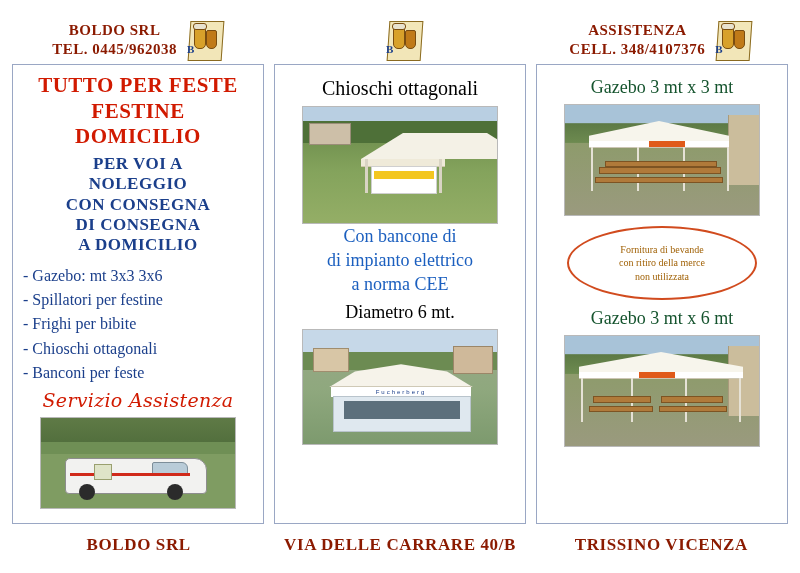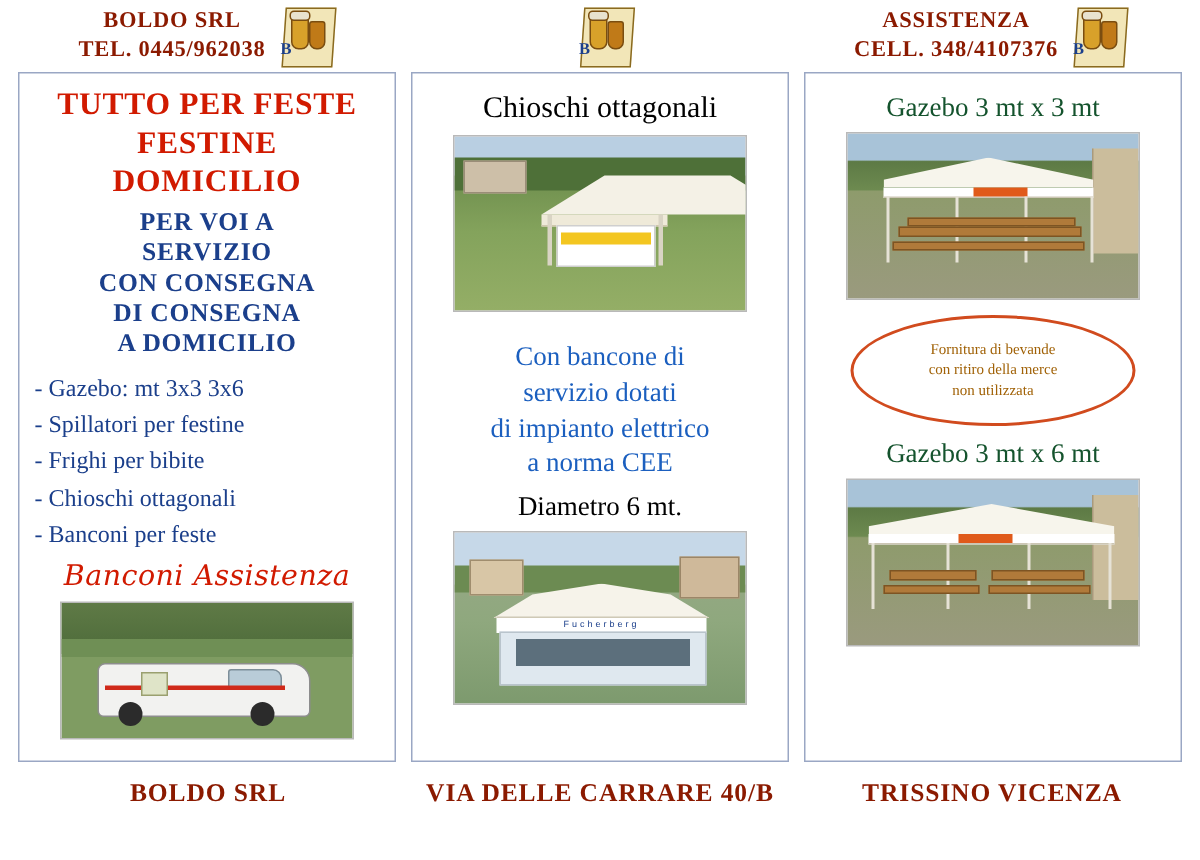--- a/index.html
+++ b/index.html
@@ -11,21 +11,21 @@
     height: 573px;
     background: #ffffff;
     font-family: "Liberation Serif", serif;
     overflow: hidden;
   }
   .page {
     position: relative;
     width: 800px;
     height: 573px;
     box-sizing: border-box;
-    padding: 0 8px;
+    padding: 16px 8px;
     border-radius: 18px;
   }
 
   
   .header-row {
     display: flex;
     height: 48px;
   }
   .hdr-col {
     flex: 1 1 33.33%;
@@ -207,21 +207,21 @@
     color: #000000;
     font-size: 20px;
     text-align: center;
     margin: 6px 0 6px;
   }
   .p2-blue {
     color: #1b5fbf;
     font-size: 18px;
     text-align: center;
     line-height: 1.32;
-    margin: 18px 0 2px;
+    margin: 1px 0 2px;
   }
   .p2-diam {
     color: #000000;
     font-size: 18px;
     text-align: center;
     margin: 6px 0 6px;
   }
 
   .kiosk-photo {
     width: 196px; height: 118px;
@@ -425,33 +425,33 @@
   <div class="panels">
 
     <div class="panel">
       <div class="p1-title">
         <div>TUTTO PER FESTE</div>
         <div>FESTINE</div>
         <div>DOMICILIO</div>
       </div>
       <div class="p1-sub">
         <div>PER VOI A</div>
-        <div>SERVIZIO</div>
+        <div>NOLEGGIO</div>
         <div>CON CONSEGNA</div>
         <div>DI CONSEGNA</div>
         <div>A DOMICILIO</div>
       </div>
       <div class="p1-list">
         <div>- Gazebo: mt 3x3  3x6</div>
         <div>- Spillatori per festine</div>
         <div>- Frighi per bibite</div>
         <div>- Chioschi ottagonali</div>
         <div>- Banconi per feste</div>
       </div>
-      <div class="p1-script">Banconi Assistenza</div>
+      <div class="p1-script">Servizio Assistenza</div>
 
       <div class="photo van-photo">
         <div class="treeline"></div>
         <div class="tree2"></div>
         <div class="van-body">
           <div class="win"></div>
           <div class="stripe"></div>
           <div class="logo-sq"></div>
         </div>
         <div class="wheel w1"></div>
@@ -469,21 +469,20 @@
         <div class="tent-skirt"></div>
         <div class="post" style="left:62px;"></div>
         <div class="post" style="left:136px;"></div>
         <div class="counter">
           <div class="band"></div>
         </div>
       </div>
 
       <div class="p2-blue">
         <div>Con bancone di</div>
-        <div>servizio dotati</div>
         <div>di impianto elettrico</div>
         <div>a norma CEE</div>
       </div>
       <div class="p2-diam">Diametro 6 mt.</div>
 
       <div class="photo carousel-photo">
         <div class="hills"></div>
         <div class="house"></div>
         <div class="house2"></div>
         <div class="octo-roof"></div>

